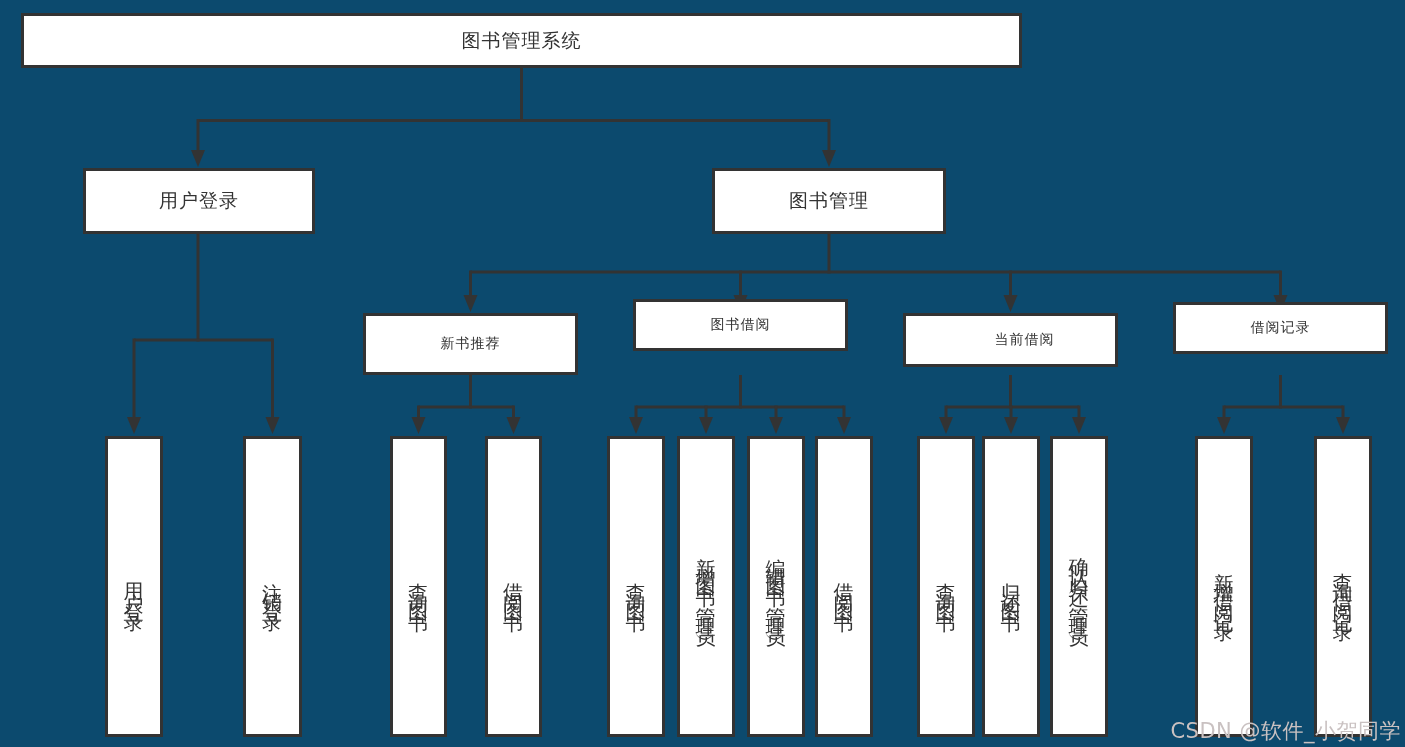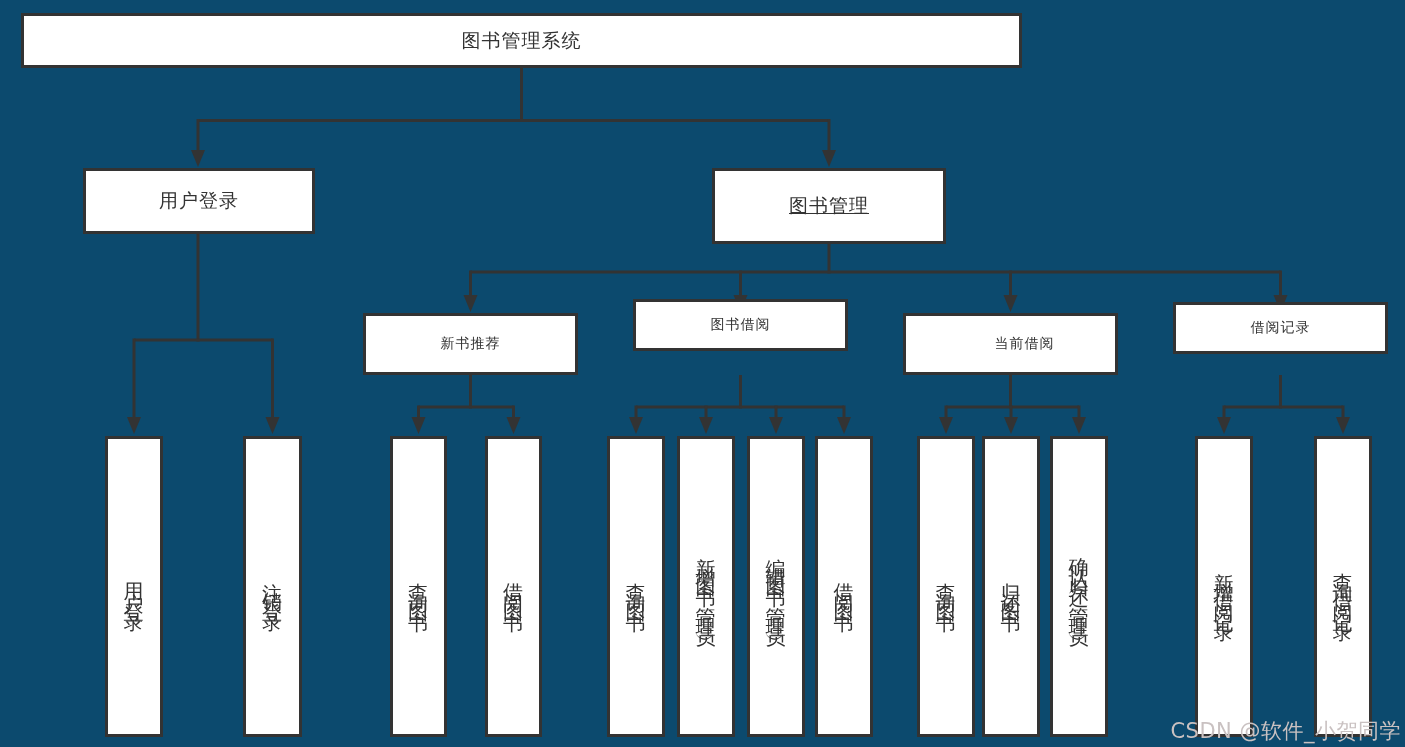--- a/index.html
+++ b/index.html
@@ -110,31 +110,31 @@
     <polygon class="head" points="1336,417 1350,417 1343,434"></polygon>
   </svg>
 
   <div class="node" style="left:21px;top:13px;width:1001px;height:55px;">
     <span class="hlabel">图书管理系统</span>
   </div>
 
   <div class="node" style="left:83px;top:168px;width:232px;height:66px;">
     <span class="hlabel">用户登录</span>
   </div>
-  <div class="node" style="left:712px;top:168px;width:234px;height:76px;text-decoration:underline;">
+  <div class="node" style="left:712px;top:168px;width:234px;height:66px;">
     <span class="hlabel">图书管理</span>
   </div>
 
   <div class="node l3" style="left:363px;top:313px;width:215px;height:62px;">
     <span class="hlabel">新书推荐</span>
   </div>
   <div class="node l3" style="left:633px;top:299px;width:215px;height:52px;">
     <span class="hlabel">图书借阅</span>
   </div>
-  <div class="node l3" style="left:903px;top:313px;width:215px;height:62px;padding-left:28px;">
+  <div class="node l3" style="left:903px;top:313px;width:215px;height:54px;padding-left:28px;">
     <span class="hlabel">当前借阅</span>
   </div>
   <div class="node l3" style="left:1173px;top:302px;width:215px;height:52px;">
     <span class="hlabel">借阅记录</span>
   </div>
 
   <div class="node" style="left:105px;top:436px;width:58px;height:301px;">
     <span class="vlabel">用户登录</span>
   </div>
   <div class="node" style="left:243px;top:436px;width:59px;height:301px;">

